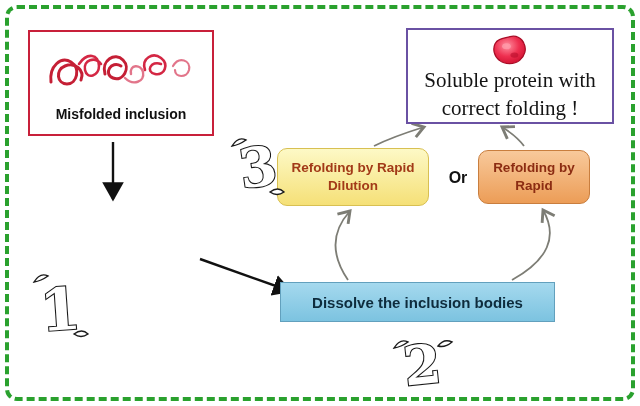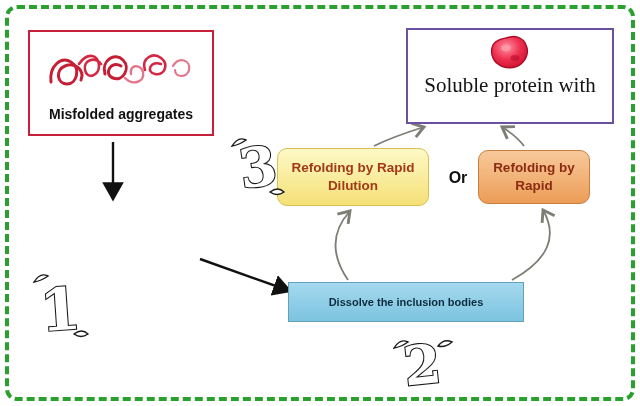--- a/index.html
+++ b/index.html
@@ -17,23 +17,23 @@
   .misfolded .label{font-weight:bold;font-size:14px;color:#111;margin-top:2px;}
   
   .prep{
     left:32px;top:210px;width:162px;height:64px;border-radius:50%;
     background:radial-gradient(ellipse at 38% 28%, #f2a196 0%, #dd6054 55%, #cf4a3f 100%);
     border:1px solid #b73c33;
     font-weight:bold;font-size:13.5px;color:#3f0b0b;line-height:1.25;padding:4px 16px;
   }
   
   .dissolve{
-    left:288px;top:282px;width:236px;height:40px;
+    left:280px;top:282px;width:275px;height:40px;
     background:linear-gradient(#a5d9ee,#7cc3e0);border:1px solid #62a0bd;
-    font-weight:bold;font-size:11px;color:#0e2c3d;
+    font-weight:bold;font-size:15px;color:#0e2c3d;
   }
   
   .rapid{
     left:277px;top:148px;width:152px;height:58px;border-radius:10px;
     background:linear-gradient(#fdf9c6,#f5e077);border:1.5px solid #d8c052;
     font-weight:bold;font-size:13.5px;color:#a23a18;line-height:1.3;padding:2px 10px;
   }
   
   .urea{
     left:478px;top:150px;width:112px;height:54px;border-radius:10px;
@@ -78,21 +78,21 @@
     <svg width="160" height="60" viewBox="0 0 160 60">
       <g fill="none" stroke-linecap="round">
         <path d="M10 38 C8 22 20 12 30 18 C40 24 36 40 26 40 C16 40 14 26 24 22 C34 18 44 26 40 36" stroke="#c51f35" stroke-width="3"></path>
         <path d="M38 20 C46 8 58 10 58 22 C58 32 46 36 44 26 C42 16 54 12 60 20" stroke="#d42744" stroke-width="2.6"></path>
         <path d="M64 30 C60 16 74 8 82 16 C90 24 82 38 72 34 C62 30 70 16 80 22" stroke="#c51f35" stroke-width="3"></path>
         <path d="M84 34 C92 42 104 38 102 28 C100 20 88 20 90 30" stroke="#e2758a" stroke-width="2.4"></path>
         <path d="M104 26 C100 14 112 8 120 14 C128 20 124 32 114 30 C104 28 110 16 120 20" stroke="#d42744" stroke-width="2.6"></path>
         <path d="M132 22 C138 12 150 16 148 26 C146 34 134 34 134 26" stroke="#e2758a" stroke-width="2.2"></path>
       </g>
     </svg>
-    <div class="label">Misfolded aggregates</div>
+    <div class="label">Misfolded inclusion</div>
   </div>
 
 
   <svg class="numeral" style="left:24px;top:268px;" width="72" height="80" viewBox="0 0 72 80">
     <path d="M10 14 Q16 4 24 8 Q17 13 10 14 Z" fill="#fff" stroke="#1a1a1a" stroke-width="1.4"></path>
     <path d="M50 66 Q58 60 64 66 Q57 71 50 66 Z" fill="#fff" stroke="#1a1a1a" stroke-width="1.4"></path>
     <text x="36" y="62" text-anchor="middle" font-family="DejaVu Serif, serif" font-size="58" font-weight="bold" fill="#ffffff" stroke="#1a1a1a" stroke-width="2.2" paint-order="stroke" transform="rotate(-4 36 40)">1</text>
   </svg>
 
   <div class="node dissolve">
@@ -130,14 +130,15 @@
           <stop offset="0%" stop-color="#ff8fa0"></stop>
           <stop offset="55%" stop-color="#ee3050"></stop>
           <stop offset="100%" stop-color="#cf1030"></stop>
         </radialGradient>
       </defs>
       <path d="M22 3 C29 1 36 5 38 11 C41 17 39 25 33 30 C27 35 16 35 10 30 C4 26 2 17 5 11 C8 5 15 5 22 3 Z" fill="url(#blobGrad)" stroke="#a80c26" stroke-width="1.4"></path>
       <ellipse cx="18" cy="14" rx="5" ry="3.4" fill="#ff9fae" opacity="0.7"></ellipse>
       <ellipse cx="27" cy="24" rx="4.5" ry="3" fill="#b80e2c" opacity="0.6"></ellipse>
     </svg>
     <div>Soluble protein with</div>
+    <div>correct folding !</div>
   </div>
 </div>
 
 </body></html>

